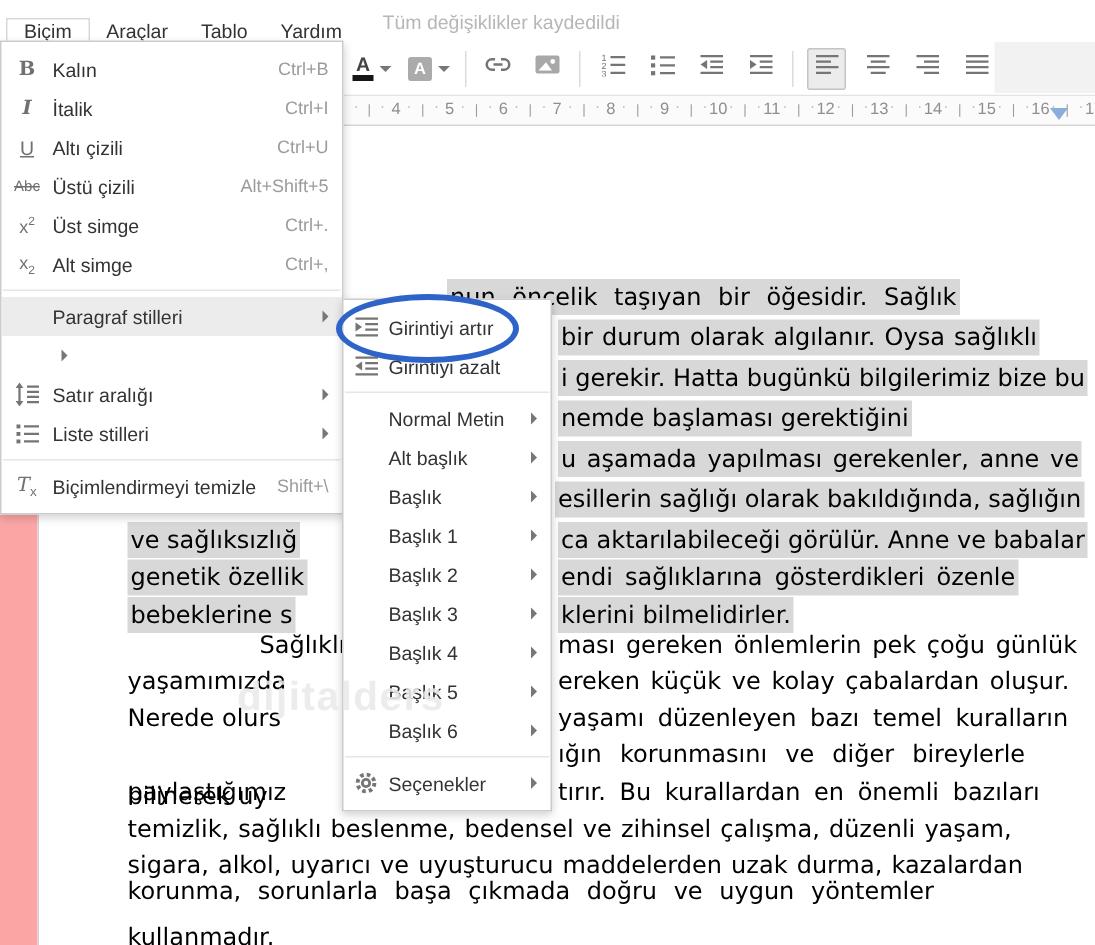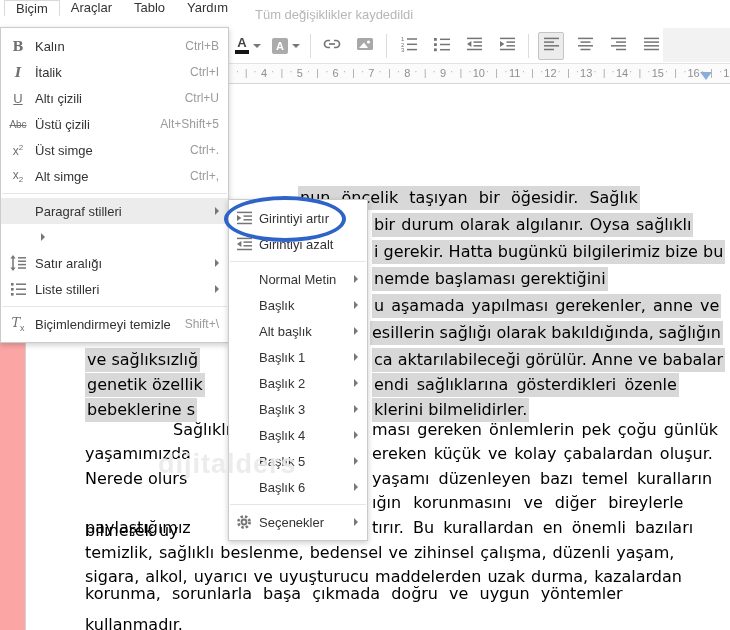--- a/index.html
+++ b/index.html
@@ -314,21 +314,21 @@
               <polygon points="3,0 5.6,3.6 0.4,3.6" fill="#757575"></polygon>
               <polygon points="3,16 5.6,12.4 0.4,12.4" fill="#757575"></polygon>
             </svg></span>
           <span class="caret"></span>
         </span>
       </div>
   </div>
   <div id="tb-corner"></div>
 
   <div id="menubar">
-    <div id="mb-items" style="display:flex;align-items:flex-start;">
+    <div id="mb-items" style="display:flex;align-items:flex-end;">
         <div class="mb-item open">Biçim</div>
         <div class="mb-item">Araçlar</div>
         <div class="mb-item">Tablo</div>
         <div class="mb-item">Yardım</div>
       </div>
     <div id="mb-status">Tüm değişiklikler kaydedildi</div>
   </div>
 
   <div id="format-menu" class="panel">
       <div class="menu-item">
@@ -458,26 +458,26 @@
         <span class="menu-label">Girintiyi azalt</span>
       </div>
       <div class="menu-sep"></div>
       <div class="menu-item">
         <span class="menu-icon"></span>
         <span class="menu-label">Normal Metin</span>
         <span class="menu-arrow"></span>
       </div>
       <div class="menu-item">
         <span class="menu-icon"></span>
+        <span class="menu-label">Alt başlık</span>
+        <span class="menu-arrow"></span>
+      </div>
+      <div class="menu-item">
+        <span class="menu-icon"></span>
         <span class="menu-label">Başlık</span>
-        <span class="menu-arrow"></span>
-      </div>
-      <div class="menu-item">
-        <span class="menu-icon"></span>
-        <span class="menu-label">Alt başlık</span>
         <span class="menu-arrow"></span>
       </div>
       <div class="menu-item">
         <span class="menu-icon"></span>
         <span class="menu-label">Başlık 1</span>
         <span class="menu-arrow"></span>
       </div>
       <div class="menu-item">
         <span class="menu-icon"></span>
         <span class="menu-label">Başlık 2</span>

